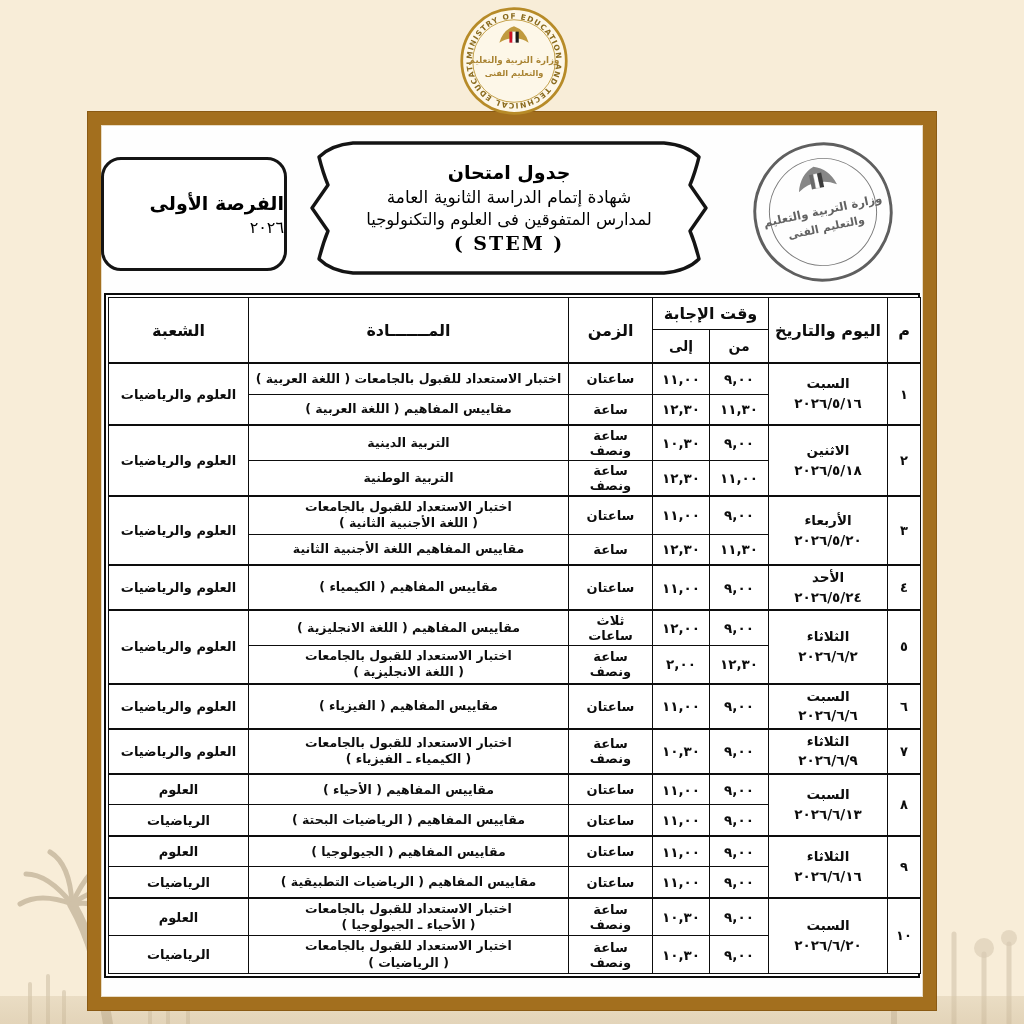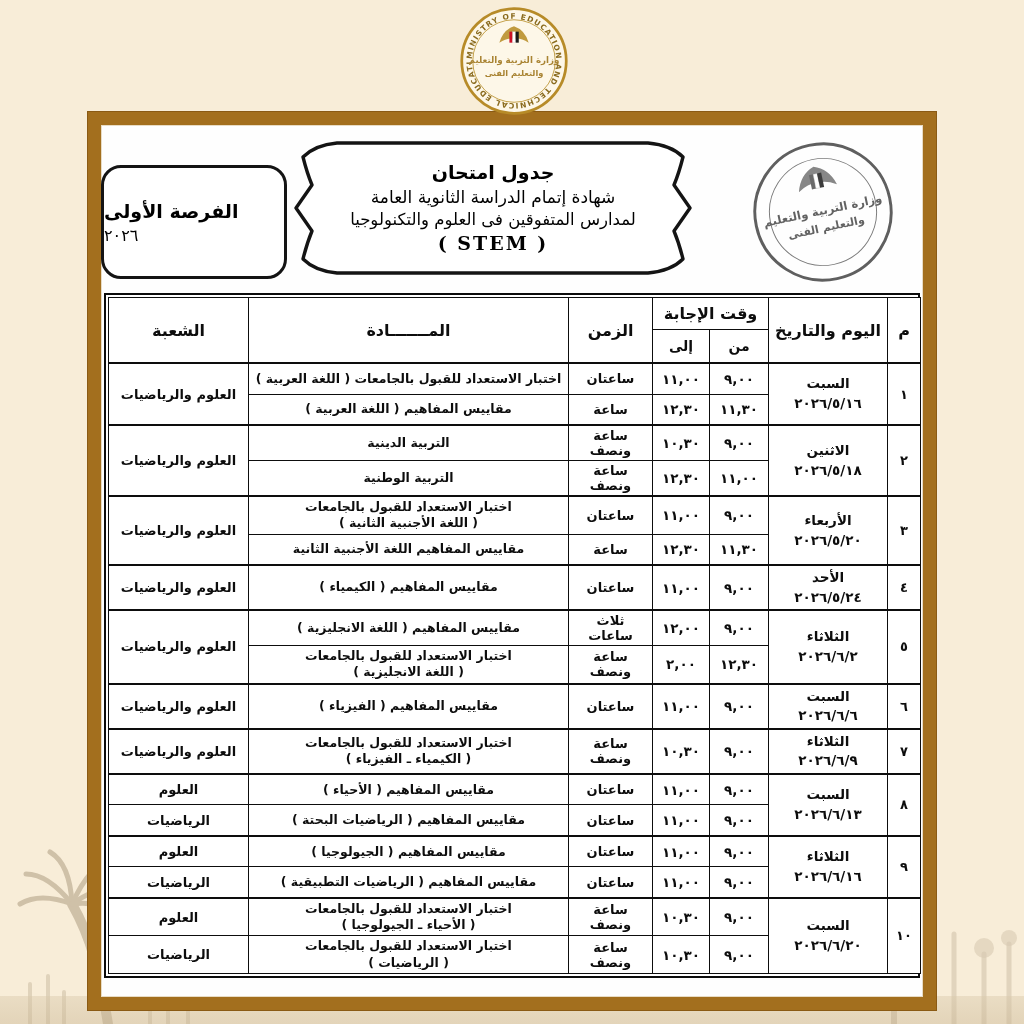--- a/index.html
+++ b/index.html
@@ -24,33 +24,33 @@
     background:#fefefe;border:13px solid #a36f1e;
     box-shadow:0 0 0 1px #8a5a14, inset 0 0 0 1px #e8dcc5;
     z-index:2;
   }
   .doc-inner{position:relative;width:100%;height:100%;}
 
   
   .doc-header{position:relative;height:168px;direction:rtl;}
   .doc-seal{position:absolute;left:auto;right:14px;top:14px;width:172px;height:146px;
     transform:rotate(-12deg);opacity:.88;}
-  .title-plaque{position:absolute;right:226px;top:12px;width:408px;height:142px;}
+  .title-plaque{position:absolute;right:210px;top:12px;width:408px;height:142px;}
   .title-plaque svg{position:absolute;inset:0;}
   .plaque-text{position:absolute;inset:0;display:flex;flex-direction:column;
     justify-content:center;align-items:center;direction:rtl;padding:10px 26px;box-sizing:border-box;}
   .plaque-text .t1{font-weight:bold;font-size:19px;line-height:1.35;white-space:nowrap;}
   .plaque-text .t2{font-weight:normal;font-size:17px;line-height:1.35;white-space:nowrap;}
   .plaque-text .t3{font-weight:normal;font-size:16.5px;line-height:1.35;white-space:nowrap;}
   .plaque-text .t4{font-weight:bold;font-size:19px;line-height:1.3;letter-spacing:2px;
     font-family:"DejaVu Serif",serif;}
   .chance-box{
-    position:absolute;right:636px;top:40px;width:180px;height:108px;
+    position:absolute;right:636px;top:32px;width:180px;height:108px;
     border:3px solid #141414;border-radius:20px;background:#fff;
-    display:flex;flex-direction:column;justify-content:center;align-items:flex-end;direction:rtl;}
+    display:flex;flex-direction:column;justify-content:center;align-items:flex-start;direction:rtl;}
   .chance-box .c1{font-weight:bold;font-size:19px;}
   .chance-box .c2{font-weight:normal;font-size:16px;margin-top:4px;}
 
   
   .table-wrap{margin:0 3px;border:2px solid #0c0c0c;padding:2px;background:#fff;}
   table.sched{
     width:100%;border-collapse:collapse;table-layout:fixed;direction:rtl;
     font-weight:bold;color:#0d0d0d;background:#fff;}
   table.sched th,table.sched td{
     border:1.5px solid #0d0d0d;text-align:center;vertical-align:middle;

